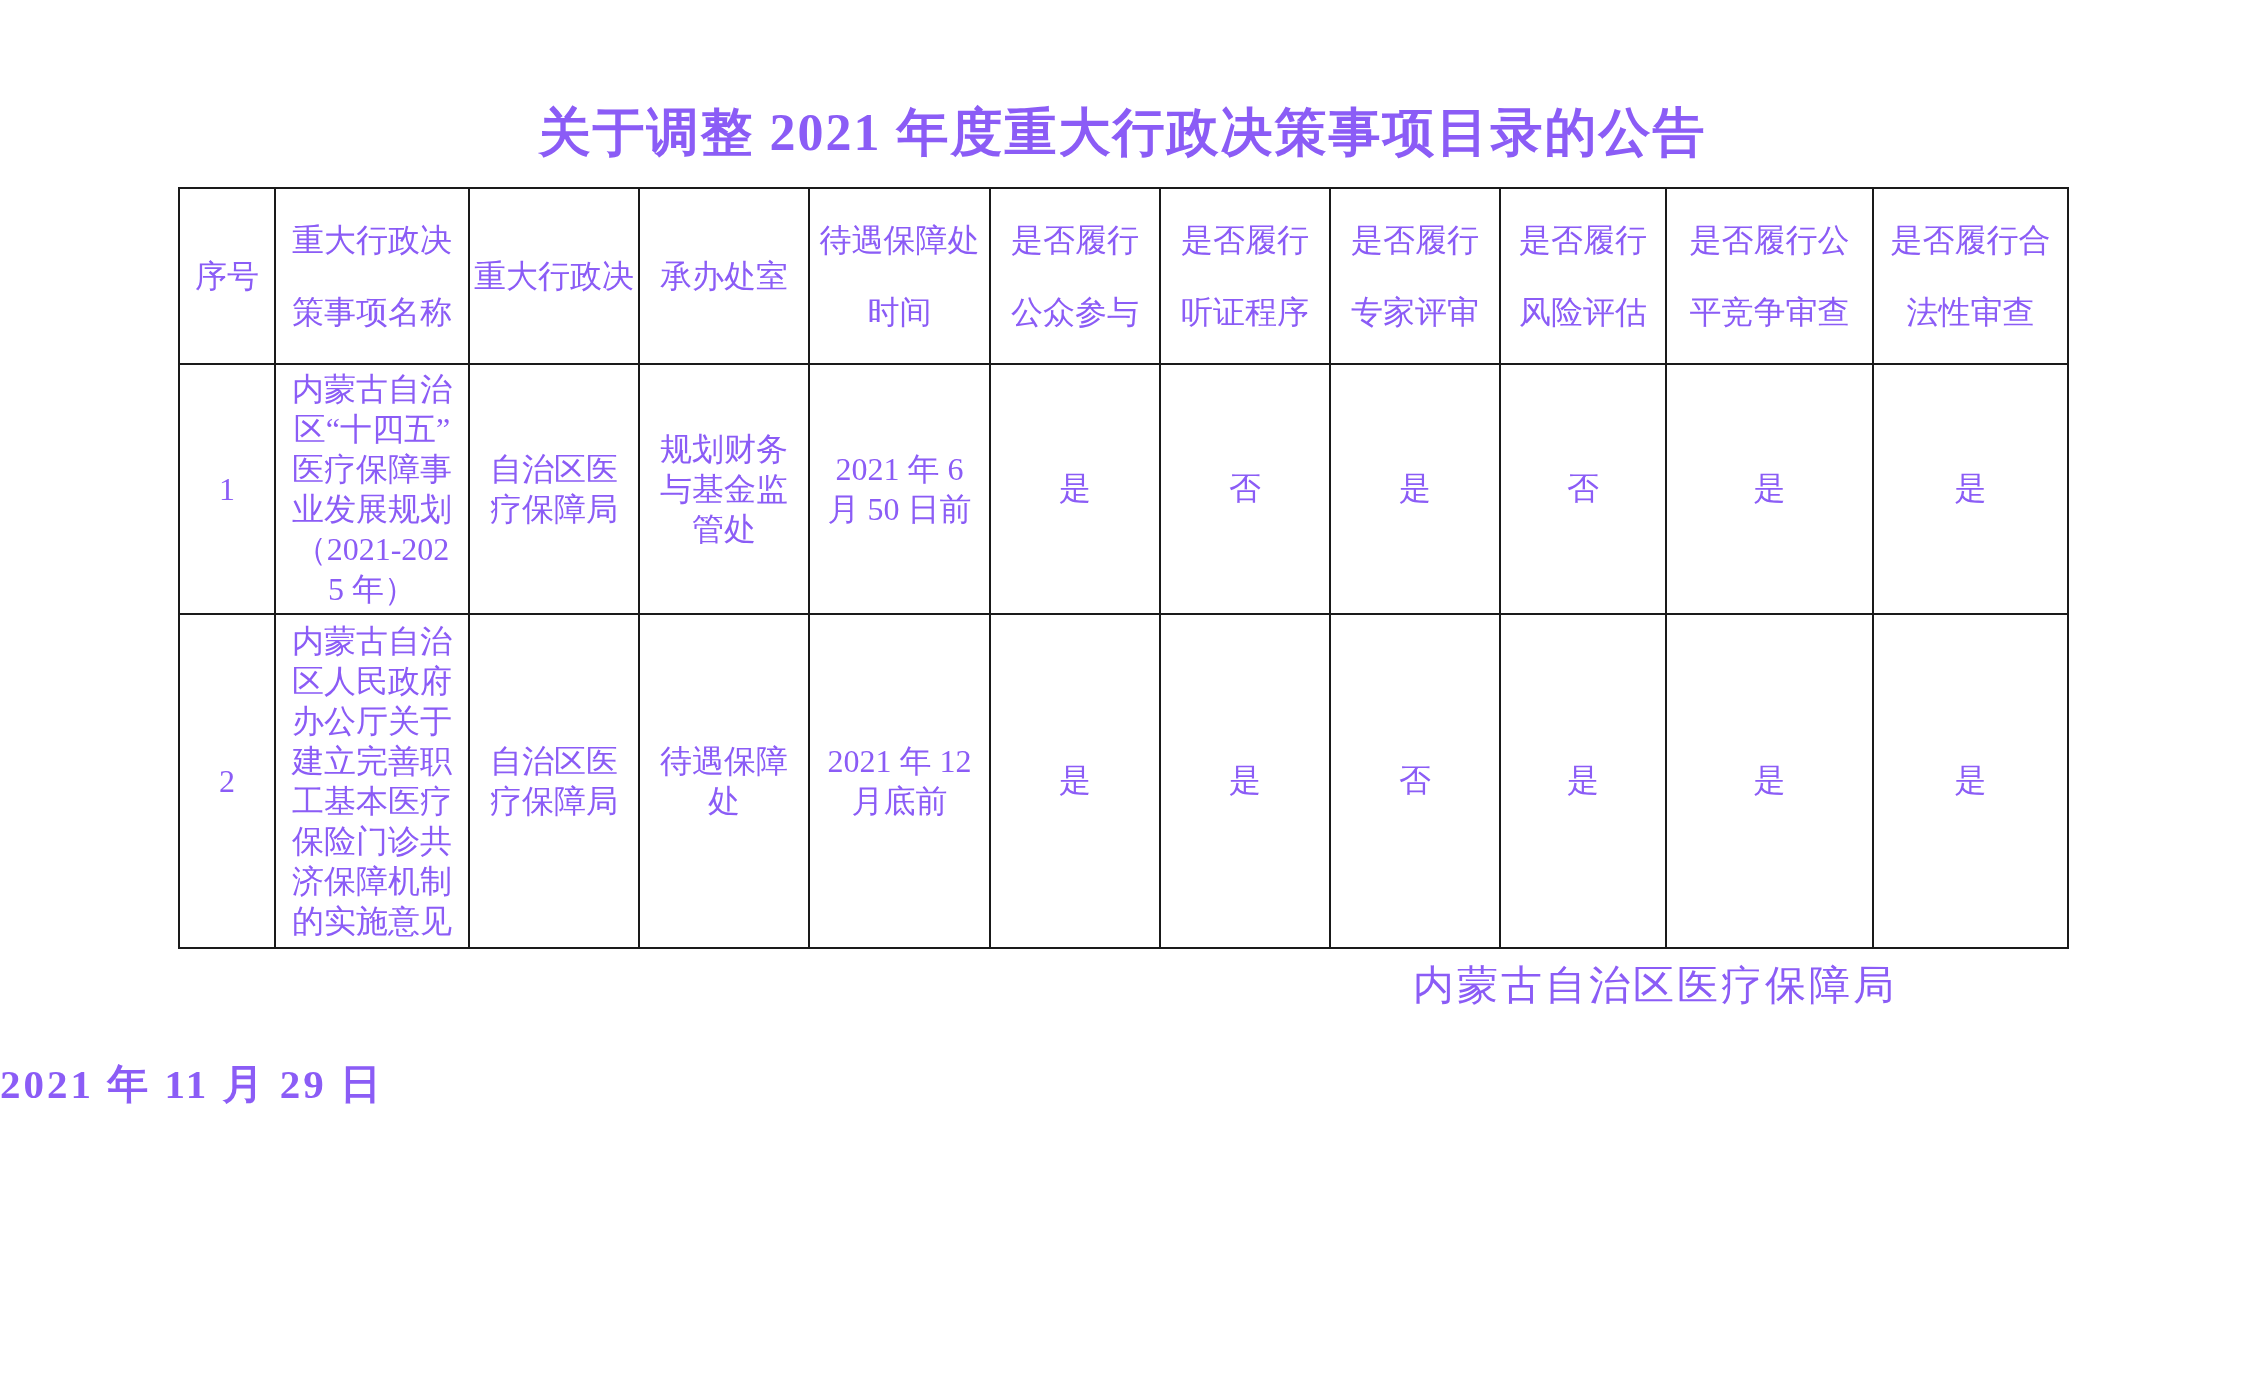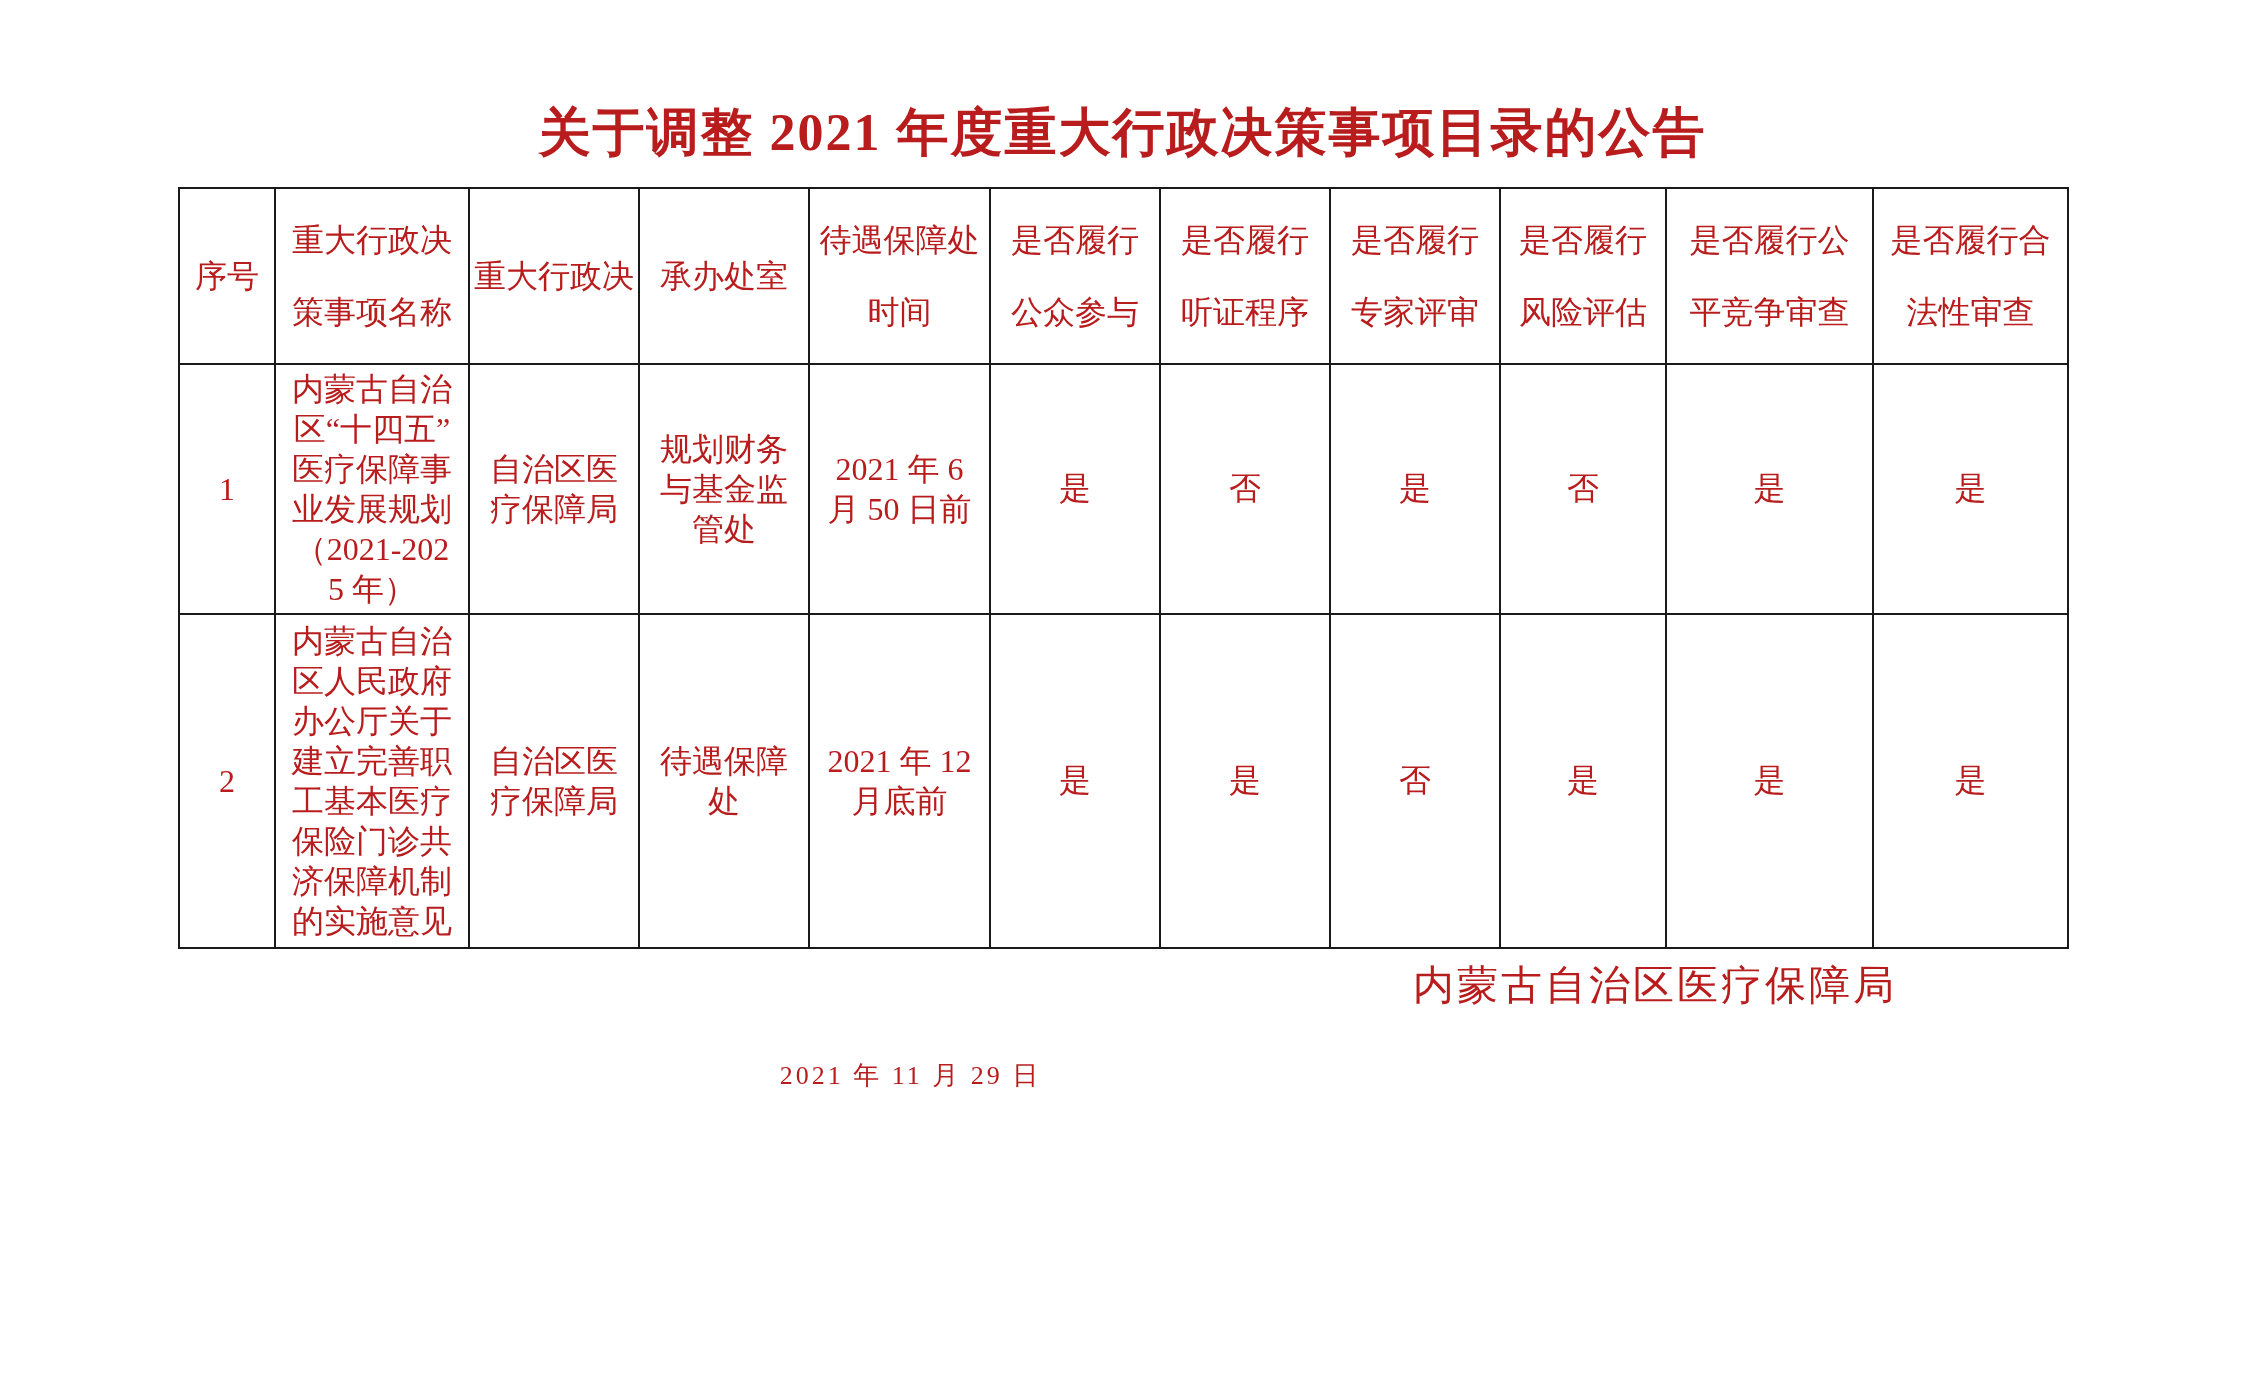--- a/index.html
+++ b/index.html
@@ -2,21 +2,21 @@
 <html lang="zh"><head>
 <meta charset="utf-8">
 <style>
   html,body{margin:0;padding:0;background:#888;}
   .page{
     position:relative;
     width:2245px;height:1377px;
     margin:0 auto;
     background:#ffffff;
     font-family:"Liberation Serif","DejaVu Serif",serif;
-    color:#b91c1c;
+    color:#8b5cf6;
     overflow:hidden;
   }
   .doc-title{
     margin:0;
     padding-top:100px;
     text-align:center;
     font-size:52px;
     font-weight:bold;
     letter-spacing:2px;
     line-height:1.25;
@@ -61,24 +61,25 @@
   }
   .sign-org{
     margin:12px 348px 0 0;
     text-align:right;
     font-size:41px;
     letter-spacing:3px;
     line-height:1.2;
   }
   .sign-date{
     margin:50px 424px 0 0;
-    text-align:center;
-    font-size:26px;
+    text-align:left;
+    font-size:41px;
     letter-spacing:3px;
     line-height:1.2;
+    font-weight:bold;
   }
 </style>
 </head>
 <body>
 
 <div class="page">
 
   <h1 class="doc-title">关于调整 2021 年度重大行政决策事项目录的公告</h1>
 
 

